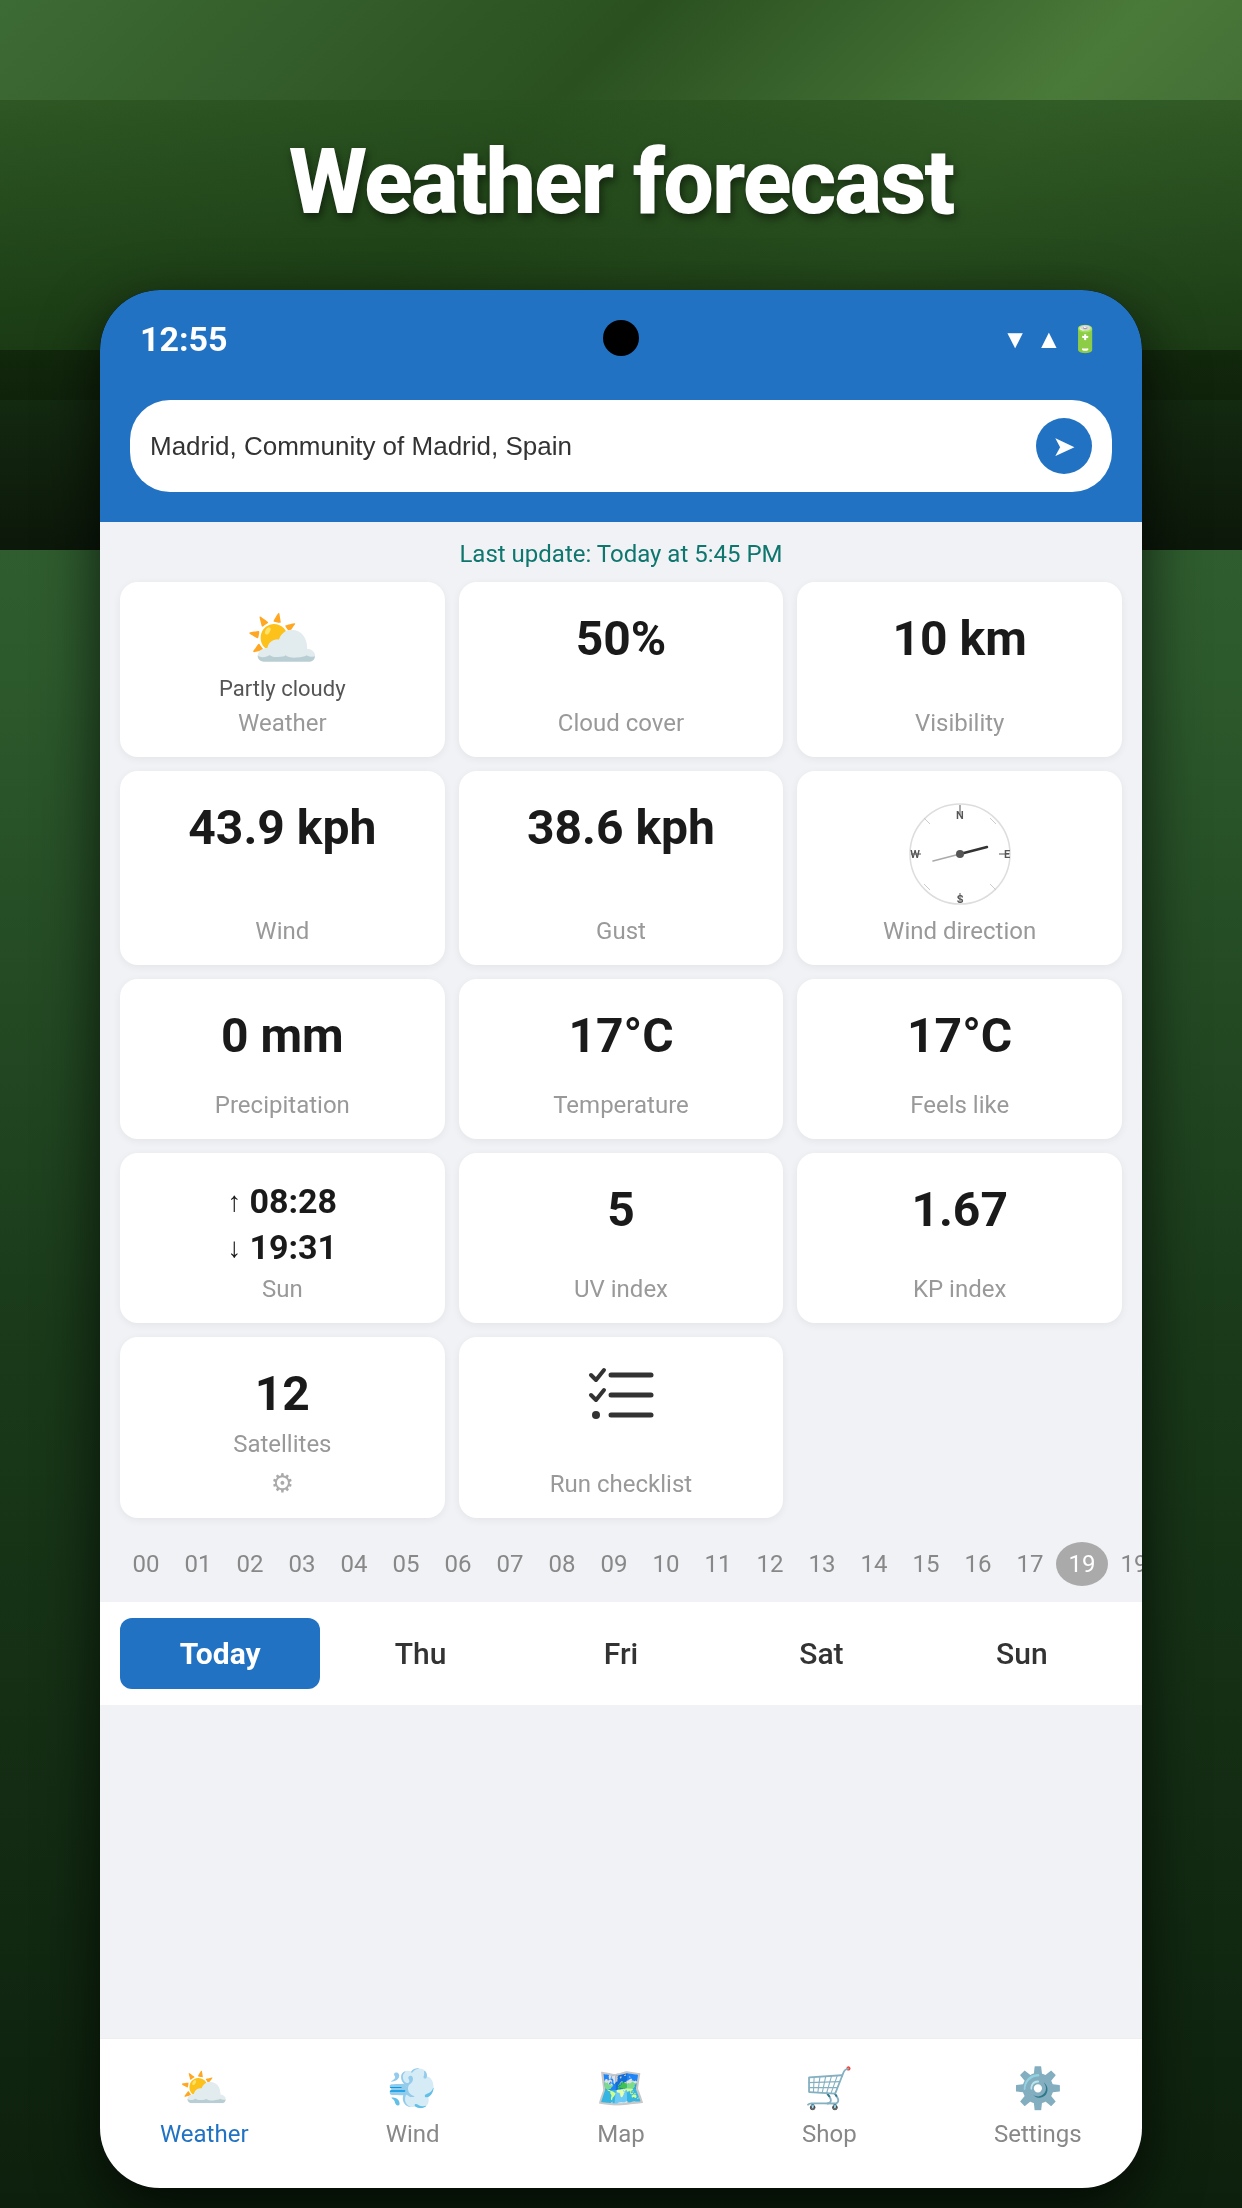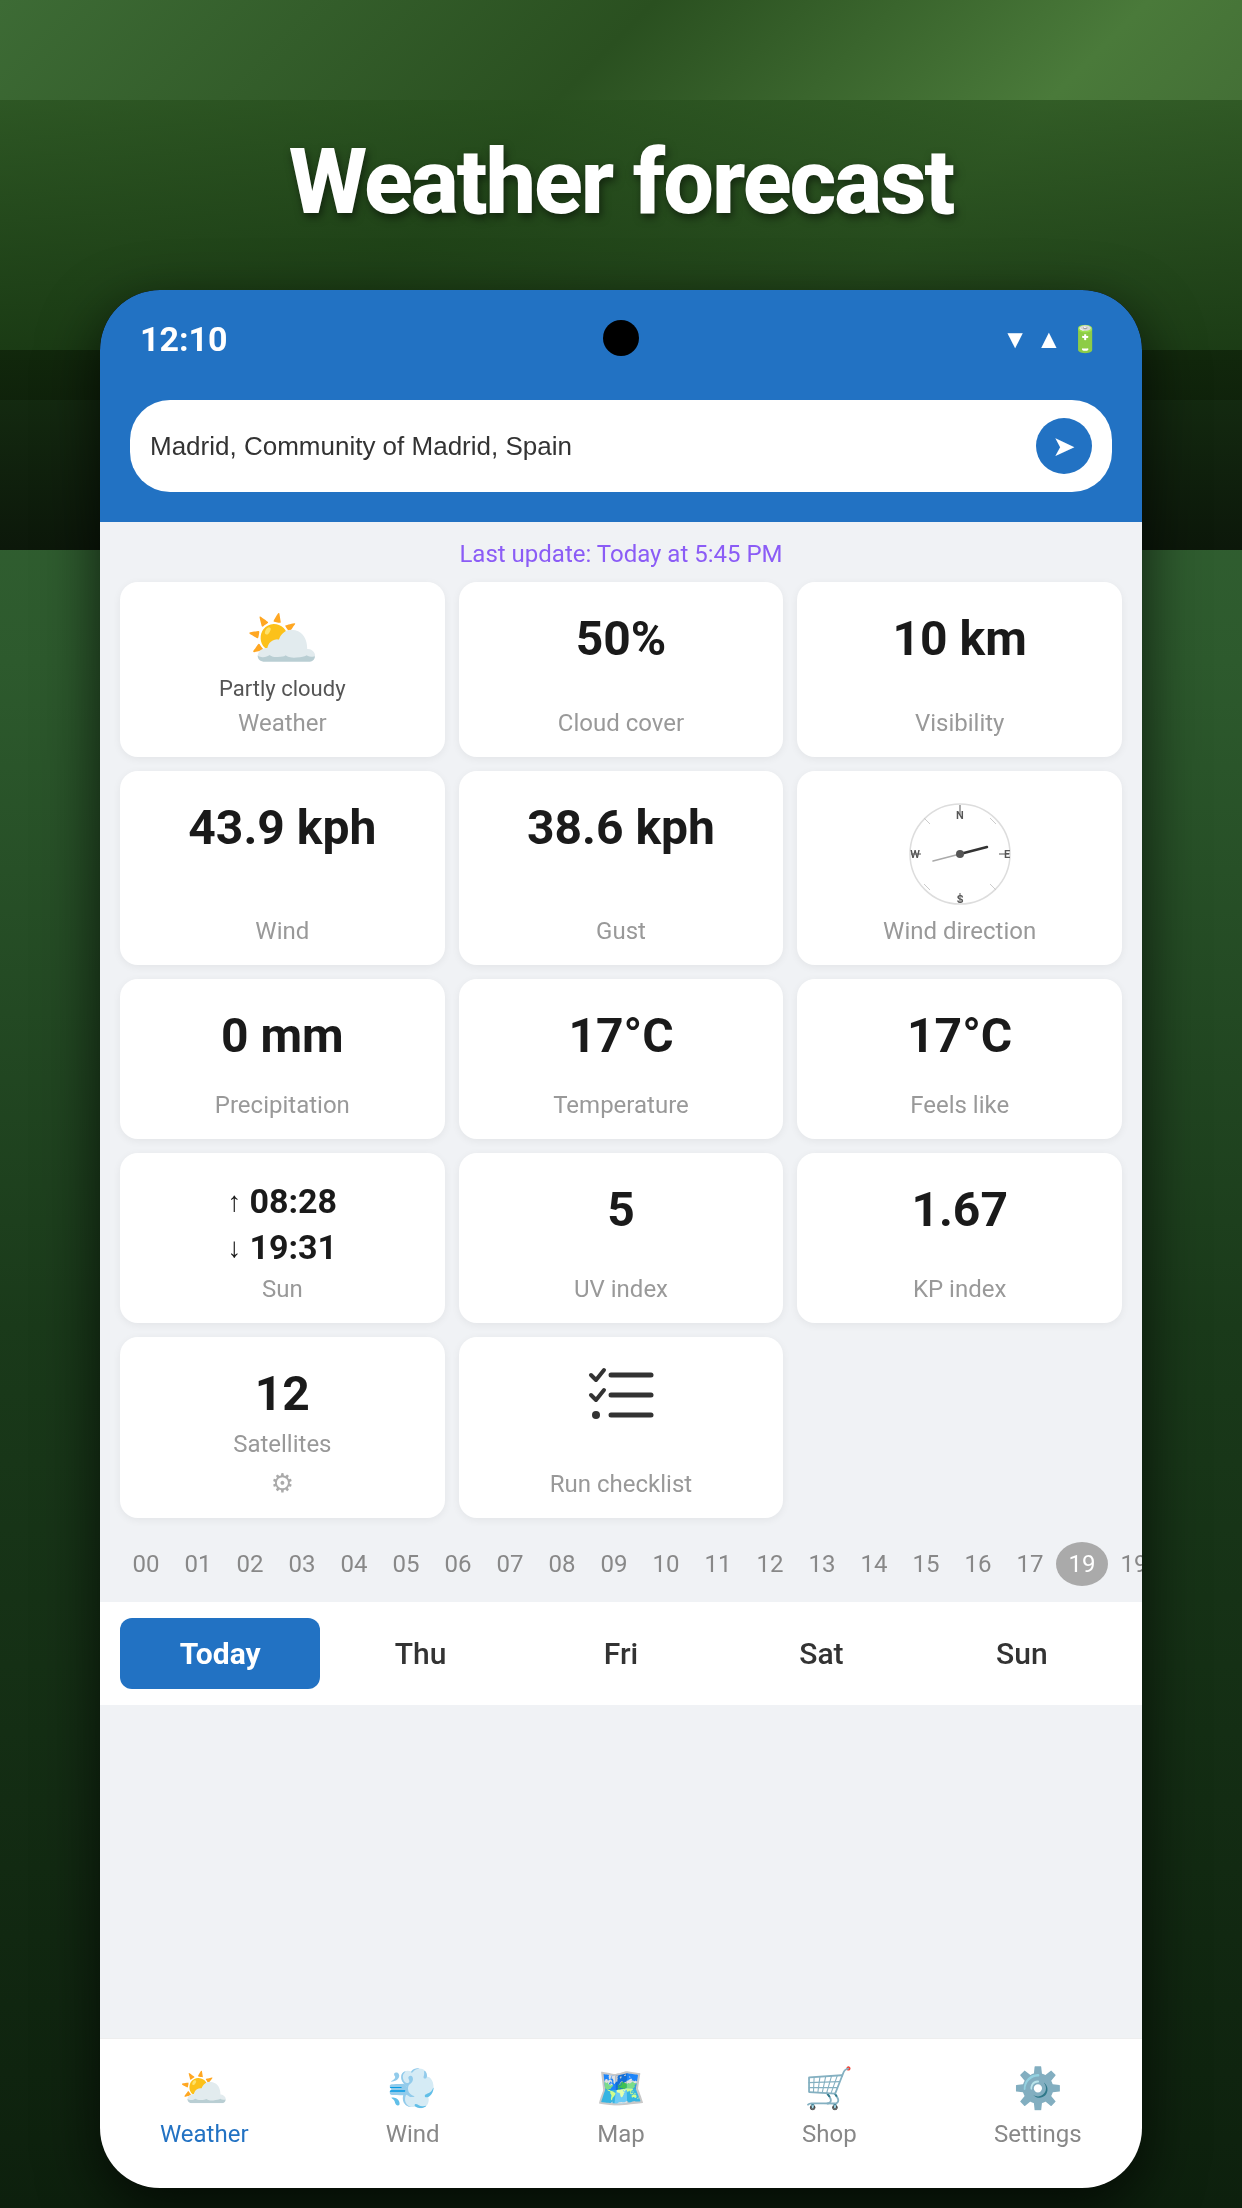--- a/index.html
+++ b/index.html
@@ -139,21 +139,21 @@
     .main-content {
       background: #f0f2f5;
       flex: 1;
       overflow-y: auto;
       padding-bottom: 0;
     }
 
     .last-update {
       text-align: center;
       font-size: 24px;
-      color: #8b5cf6;
+      color: #0f766e;
       padding: 18px 0 14px;
       background: #f0f2f5;
     }
 
     
     .cards-grid {
       display: grid;
       grid-template-columns: 1fr 1fr 1fr;
       gap: 14px;
       padding: 0 20px 14px;
@@ -352,21 +352,21 @@
 
 <div class="page-title-area">
   <h1 class="page-title">Weather forecast</h1>
 </div>
 
 <div class="phone-container">
 
   <div class="phone-camera"></div>
 
   <div class="status-bar">
-    <span class="status-time">12:10</span>
+    <span class="status-time">12:55</span>
     <div class="status-icons">
       <span class="status-icon">▼</span>
       <span class="status-icon">▲</span>
       <span class="status-icon">🔋</span>
     </div>
   </div>
 
   <div class="app-body">
 
     <div class="app-header">

